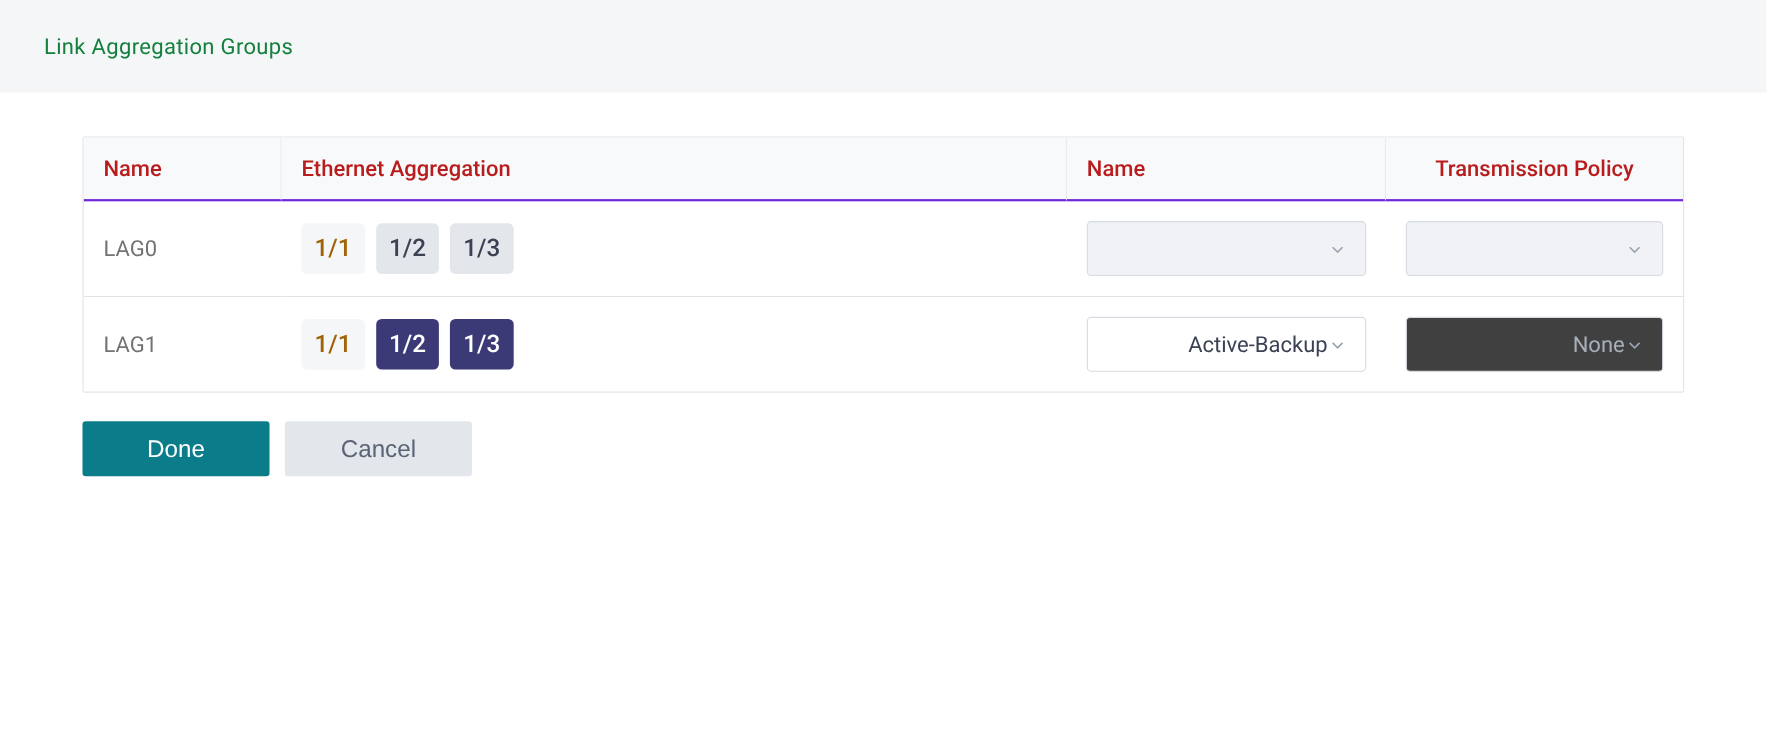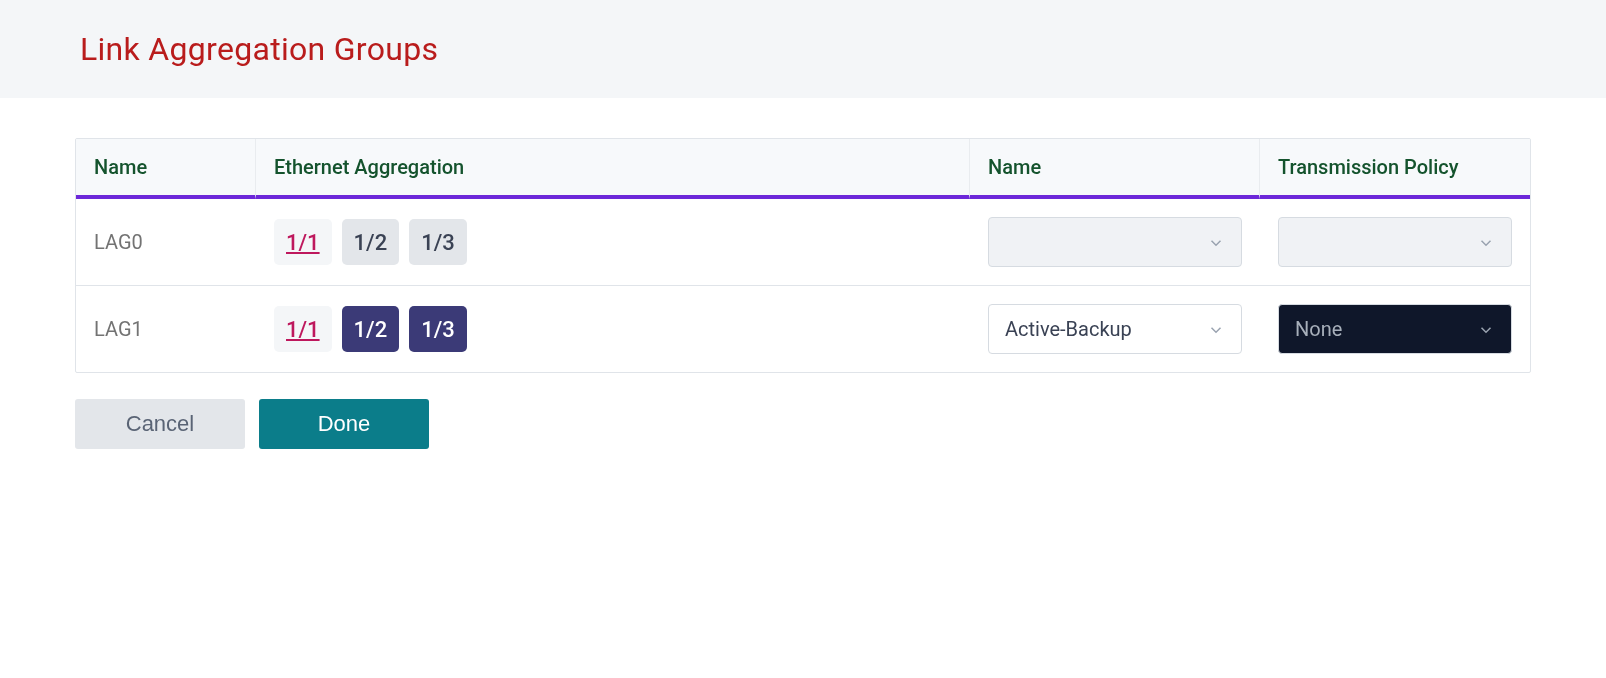--- a/index.html
+++ b/index.html
@@ -10,56 +10,55 @@
     body {
       font-family: -apple-system, BlinkMacSystemFont, "Segoe UI", Roboto, "Helvetica Neue", Arial, sans-serif;
       background: #ffffff;
       color: #3a4254;
     }
     .header-bar {
       background: #f4f6f8;
       padding: 30px 40px 30px 40px;
     }
     .page-title {
-      font-size: 32px;
+      font-size: 20px;
       font-weight: 400;
-      color: #b91c1c;
+      color: #15803d;
       letter-spacing: 0.3px;
-      margin-left: 40px;
     }
     .content {
       padding: 40px 75px;
     }
     .table {
       width: 100%;
       border: 1px solid #e0e4e9;
       border-radius: 2px;
       border-collapse: separate;
       border-spacing: 0;
       overflow: hidden;
     }
     .thead-row {
       background: #f7f9fb;
     }
     .th {
       text-align: left;
       font-size: 20px;
       font-weight: 500;
-      color: #14532d;
+      color: #b91c1c;
       padding: 16px 18px;
-      border-bottom: 4px solid #6d28d9;
+      border-bottom: 2px solid #6d28d9;
       border-right: 1px solid #e9ecef;
     }
     .th:last-child {
       border-right: none;
     }
     .col-name { width: 180px; }
     .col-eth { width: auto; }
     .col-mode { width: 290px; }
-    .col-policy { width: 270px; }
+    .col-policy { width: 270px; text-align: center; }
     .tbody-row td {
       padding: 18px 18px;
       border-bottom: 1px solid #e0e4e9;
       vertical-align: middle;
     }
     .tbody-row:last-child td {
       border-bottom: none;
     }
     .row-name {
       font-size: 20px;
@@ -78,23 +77,22 @@
       height: 46px;
       padding: 0 12px;
       border-radius: 5px;
       font-size: 22px;
       font-weight: 500;
       cursor: pointer;
       user-select: none;
     }
     .chip-disabled {
       background: #f4f6f8;
-      color: #be185d;
+      color: #a16207;
       cursor: default;
-      text-decoration: underline;
     }
     .chip-available {
       background: #e3e6ea;
       color: #3a4254;
     }
     .chip-selected {
       background: #3b3a77;
       color: #ffffff;
     }
     .select-box {
@@ -105,30 +103,30 @@
       height: 50px;
       padding: 0 16px;
       border: 1px solid #d6dbe1;
       border-radius: 4px;
       font-size: 20px;
       color: #3a4254;
       cursor: pointer;
       background: #ffffff;
     }
     .select-box.disabled {
-      background: #0f172a;
+      background: #404040;
       color: #a7afba;
       cursor: default;
     }
     .select-box.disabled.empty {
       background: #f0f2f5;
     }
     .select-box .label {
       flex: 1;
-      text-align: left;
+      text-align: right;
     }
     .select-box.empty .label {
       visibility: hidden;
     }
     .chevron {
       width: 18px;
       height: 18px;
       flex-shrink: 0;
     }
     .chevron svg {
@@ -246,16 +244,16 @@
                   <polyline points="6 9 12 15 18 9"></polyline>
                 </svg>
             </span>
           </div>
         </td>
       </tr>
     </tbody>
   </table>
 
   <div class="actions">
+    <button class="btn btn-primary">Done</button>
     <button class="btn btn-secondary">Cancel</button>
-    <button class="btn btn-primary">Done</button>
   </div>
 </div>
 
 </body></html>

